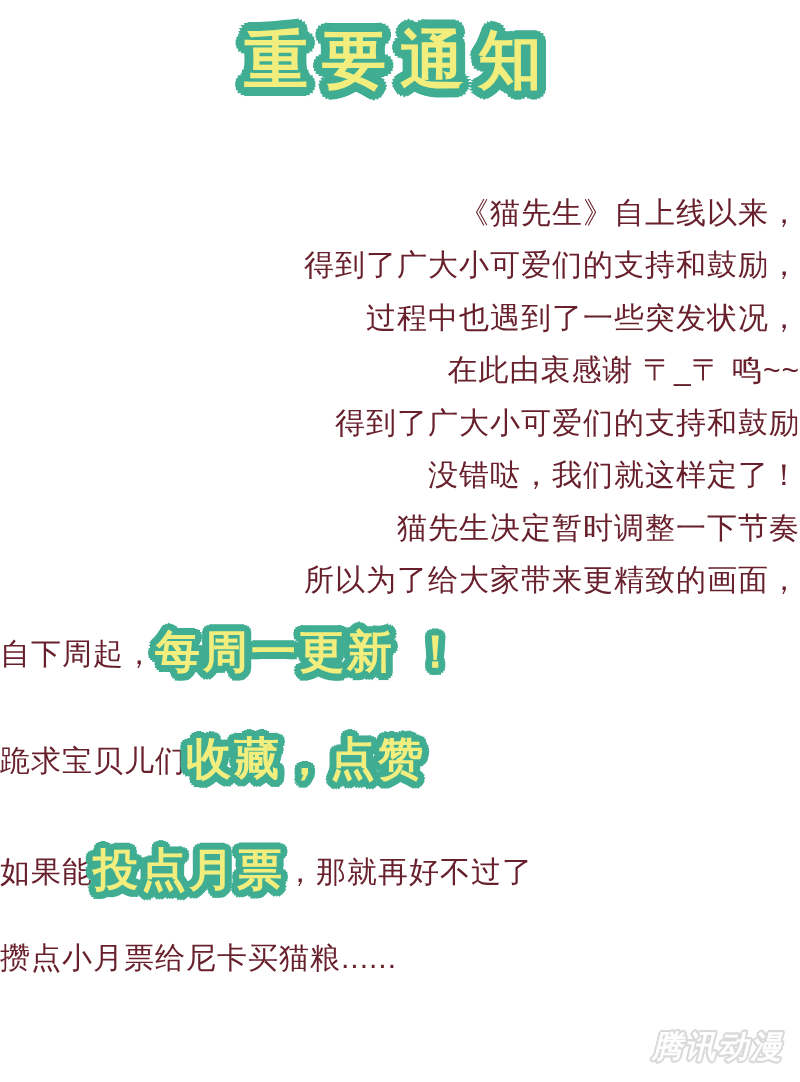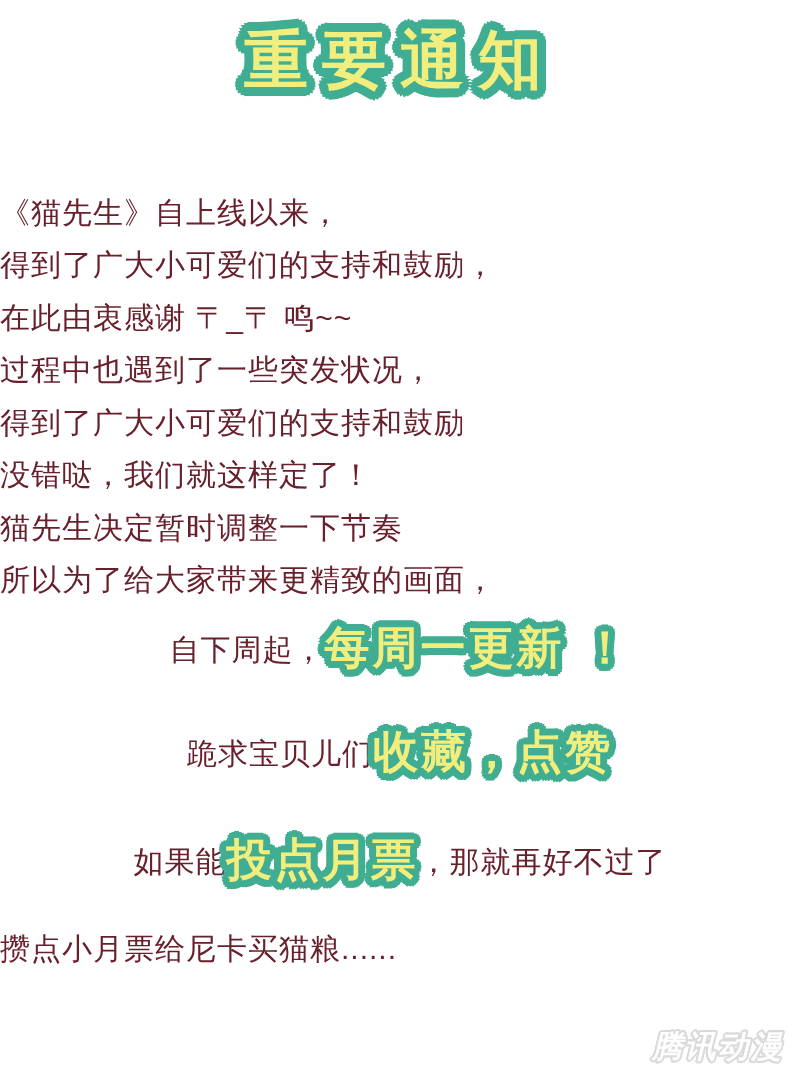--- a/index.html
+++ b/index.html
@@ -19,34 +19,33 @@
     text-align: center;
     font-size: 64px;
     line-height: 1.2;
     font-weight: 900;
     letter-spacing: 14px;
     color: var(--hl-fill, #f2ee7d);
   }
   
   .body-lines {
     margin-top: 88px;
-    text-align: left;
+    text-align: right;
   }
   .bline {
     font-size: 30px;
     line-height: 52.5px;
     letter-spacing: 1px;
     color: var(--body-text, #68202c);
     white-space: nowrap;
   }
   
   .mixline {
-    text-align: center;
+    text-align: left;
     white-space: nowrap;
-    font-family: Liberation Mono, monospace;
   }
   .mixline .plain {
     font-size: 30px;
     letter-spacing: 1px;
     color: var(--body-text, #68202c);
   }
   .hl {
     font-size: 45px;
     font-weight: 900;
     letter-spacing: 3px;
@@ -81,22 +80,22 @@
 </head>
 <body>
 
 <div class="page">
 
   <h1 class="title stroke" style="text-shadow: rgb(65, 174, 147) 1px 0px 0px, rgb(65, 174, 147) 0.9px 0.4px 0px, rgb(65, 174, 147) 0.7px 0.7px 0px, rgb(65, 174, 147) 0.4px 0.9px 0px, rgb(65, 174, 147) 0px 1px 0px, rgb(65, 174, 147) -0.4px 0.9px 0px, rgb(65, 174, 147) -0.7px 0.7px 0px, rgb(65, 174, 147) -0.9px 0.4px 0px, rgb(65, 174, 147) -1px 0px 0px, rgb(65, 174, 147) -0.9px -0.4px 0px, rgb(65, 174, 147) -0.7px -0.7px 0px, rgb(65, 174, 147) -0.4px -0.9px 0px, rgb(65, 174, 147) 0px -1px 0px, rgb(65, 174, 147) 0.4px -0.9px 0px, rgb(65, 174, 147) 0.7px -0.7px 0px, rgb(65, 174, 147) 0.9px -0.4px 0px, rgb(65, 174, 147) 2px 0px 0px, rgb(65, 174, 147) 1.8px 0.8px 0px, rgb(65, 174, 147) 1.4px 1.4px 0px, rgb(65, 174, 147) 0.8px 1.8px 0px, rgb(65, 174, 147) 0px 2px 0px, rgb(65, 174, 147) -0.8px 1.8px 0px, rgb(65, 174, 147) -1.4px 1.4px 0px, rgb(65, 174, 147) -1.8px 0.8px 0px, rgb(65, 174, 147) -2px 0px 0px, rgb(65, 174, 147) -1.8px -0.8px 0px, rgb(65, 174, 147) -1.4px -1.4px 0px, rgb(65, 174, 147) -0.8px -1.8px 0px, rgb(65, 174, 147) 0px -2px 0px, rgb(65, 174, 147) 0.8px -1.8px 0px, rgb(65, 174, 147) 1.4px -1.4px 0px, rgb(65, 174, 147) 1.8px -0.8px 0px, rgb(65, 174, 147) 3px 0px 0px, rgb(65, 174, 147) 2.8px 1.1px 0px, rgb(65, 174, 147) 2.1px 2.1px 0px, rgb(65, 174, 147) 1.1px 2.8px 0px, rgb(65, 174, 147) 0px 3px 0px, rgb(65, 174, 147) -1.1px 2.8px 0px, rgb(65, 174, 147) -2.1px 2.1px 0px, rgb(65, 174, 147) -2.8px 1.1px 0px, rgb(65, 174, 147) -3px 0px 0px, rgb(65, 174, 147) -2.8px -1.1px 0px, rgb(65, 174, 147) -2.1px -2.1px 0px, rgb(65, 174, 147) -1.1px -2.8px 0px, rgb(65, 174, 147) 0px -3px 0px, rgb(65, 174, 147) 1.1px -2.8px 0px, rgb(65, 174, 147) 2.1px -2.1px 0px, rgb(65, 174, 147) 2.8px -1.1px 0px, rgb(65, 174, 147) 4px 0px 0px, rgb(65, 174, 147) 3.7px 1.5px 0px, rgb(65, 174, 147) 2.8px 2.8px 0px, rgb(65, 174, 147) 1.5px 3.7px 0px, rgb(65, 174, 147) 0px 4px 0px, rgb(65, 174, 147) -1.5px 3.7px 0px, rgb(65, 174, 147) -2.8px 2.8px 0px, rgb(65, 174, 147) -3.7px 1.5px 0px, rgb(65, 174, 147) -4px 0px 0px, rgb(65, 174, 147) -3.7px -1.5px 0px, rgb(65, 174, 147) -2.8px -2.8px 0px, rgb(65, 174, 147) -1.5px -3.7px 0px, rgb(65, 174, 147) 0px -4px 0px, rgb(65, 174, 147) 1.5px -3.7px 0px, rgb(65, 174, 147) 2.8px -2.8px 0px, rgb(65, 174, 147) 3.7px -1.5px 0px, rgb(65, 174, 147) 5px 0px 0px, rgb(65, 174, 147) 4.6px 1.9px 0px, rgb(65, 174, 147) 3.5px 3.5px 0px, rgb(65, 174, 147) 1.9px 4.6px 0px, rgb(65, 174, 147) 0px 5px 0px, rgb(65, 174, 147) -1.9px 4.6px 0px, rgb(65, 174, 147) -3.5px 3.5px 0px, rgb(65, 174, 147) -4.6px 1.9px 0px, rgb(65, 174, 147) -5px 0px 0px, rgb(65, 174, 147) -4.6px -1.9px 0px, rgb(65, 174, 147) -3.5px -3.5px 0px, rgb(65, 174, 147) -1.9px -4.6px 0px, rgb(65, 174, 147) 0px -5px 0px, rgb(65, 174, 147) 1.9px -4.6px 0px, rgb(65, 174, 147) 3.5px -3.5px 0px, rgb(65, 174, 147) 4.6px -1.9px 0px, rgb(65, 174, 147) 6px 0px 0px, rgb(65, 174, 147) 5.5px 2.3px 0px, rgb(65, 174, 147) 4.2px 4.2px 0px, rgb(65, 174, 147) 2.3px 5.5px 0px, rgb(65, 174, 147) 0px 6px 0px, rgb(65, 174, 147) -2.3px 5.5px 0px, rgb(65, 174, 147) -4.2px 4.2px 0px, rgb(65, 174, 147) -5.5px 2.3px 0px, rgb(65, 174, 147) -6px 0px 0px, rgb(65, 174, 147) -5.5px -2.3px 0px, rgb(65, 174, 147) -4.2px -4.2px 0px, rgb(65, 174, 147) -2.3px -5.5px 0px, rgb(65, 174, 147) 0px -6px 0px, rgb(65, 174, 147) 2.3px -5.5px 0px, rgb(65, 174, 147) 4.2px -4.2px 0px, rgb(65, 174, 147) 5.5px -2.3px 0px, rgb(65, 174, 147) 7px 0px 0px, rgb(65, 174, 147) 6.5px 2.7px 0px, rgb(65, 174, 147) 4.9px 4.9px 0px, rgb(65, 174, 147) 2.7px 6.5px 0px, rgb(65, 174, 147) 0px 7px 0px, rgb(65, 174, 147) -2.7px 6.5px 0px, rgb(65, 174, 147) -4.9px 4.9px 0px, rgb(65, 174, 147) -6.5px 2.7px 0px, rgb(65, 174, 147) -7px 0px 0px, rgb(65, 174, 147) -6.5px -2.7px 0px, rgb(65, 174, 147) -4.9px -4.9px 0px, rgb(65, 174, 147) -2.7px -6.5px 0px, rgb(65, 174, 147) 0px -7px 0px, rgb(65, 174, 147) 2.7px -6.5px 0px, rgb(65, 174, 147) 4.9px -4.9px 0px, rgb(65, 174, 147) 6.5px -2.7px 0px, rgb(65, 174, 147) 8px 0px 0px, rgb(65, 174, 147) 7.4px 3.1px 0px, rgb(65, 174, 147) 5.7px 5.7px 0px, rgb(65, 174, 147) 3.1px 7.4px 0px, rgb(65, 174, 147) 0px 8px 0px, rgb(65, 174, 147) -3.1px 7.4px 0px, rgb(65, 174, 147) -5.7px 5.7px 0px, rgb(65, 174, 147) -7.4px 3.1px 0px, rgb(65, 174, 147) -8px 0px 0px, rgb(65, 174, 147) -7.4px -3.1px 0px, rgb(65, 174, 147) -5.7px -5.7px 0px, rgb(65, 174, 147) -3.1px -7.4px 0px, rgb(65, 174, 147) 0px -8px 0px, rgb(65, 174, 147) 3.1px -7.4px 0px, rgb(65, 174, 147) 5.7px -5.7px 0px, rgb(65, 174, 147) 7.4px -3.1px 0px, rgb(65, 174, 147) 9px 0px 0px, rgb(65, 174, 147) 8.3px 3.4px 0px, rgb(65, 174, 147) 6.4px 6.4px 0px, rgb(65, 174, 147) 3.4px 8.3px 0px, rgb(65, 174, 147) 0px 9px 0px, rgb(65, 174, 147) -3.4px 8.3px 0px, rgb(65, 174, 147) -6.4px 6.4px 0px, rgb(65, 174, 147) -8.3px 3.4px 0px, rgb(65, 174, 147) -9px 0px 0px, rgb(65, 174, 147) -8.3px -3.4px 0px, rgb(65, 174, 147) -6.4px -6.4px 0px, rgb(65, 174, 147) -3.4px -8.3px 0px, rgb(65, 174, 147) 0px -9px 0px, rgb(65, 174, 147) 3.4px -8.3px 0px, rgb(65, 174, 147) 6.4px -6.4px 0px, rgb(65, 174, 147) 8.3px -3.4px 0px;">重要通知</h1>
 
   <div class="body-lines">
     <div class="bline">《猫先生》自上线以来，</div>
     <div class="bline">得到了广大小可爱们的支持和鼓励，</div>
+    <div class="bline">过程中也遇到了一些突发状况，</div>
     <div class="bline">在此由衷感谢 〒_〒 鸣~~</div>
-    <div class="bline">过程中也遇到了一些突发状况，</div>
     <div class="bline">得到了广大小可爱们的支持和鼓励</div>
     <div class="bline">没错哒，我们就这样定了！</div>
     <div class="bline">猫先生决定暂时调整一下节奏</div>
     <div class="bline">所以为了给大家带来更精致的画面，</div>
   </div>
 
   <div class="mixline line-schedule">
     <span class="plain">自下周起，</span><span class="hl stroke" style="text-shadow: rgb(65, 174, 147) 1px 0px 0px, rgb(65, 174, 147) 0.9px 0.4px 0px, rgb(65, 174, 147) 0.7px 0.7px 0px, rgb(65, 174, 147) 0.4px 0.9px 0px, rgb(65, 174, 147) 0px 1px 0px, rgb(65, 174, 147) -0.4px 0.9px 0px, rgb(65, 174, 147) -0.7px 0.7px 0px, rgb(65, 174, 147) -0.9px 0.4px 0px, rgb(65, 174, 147) -1px 0px 0px, rgb(65, 174, 147) -0.9px -0.4px 0px, rgb(65, 174, 147) -0.7px -0.7px 0px, rgb(65, 174, 147) -0.4px -0.9px 0px, rgb(65, 174, 147) 0px -1px 0px, rgb(65, 174, 147) 0.4px -0.9px 0px, rgb(65, 174, 147) 0.7px -0.7px 0px, rgb(65, 174, 147) 0.9px -0.4px 0px, rgb(65, 174, 147) 2px 0px 0px, rgb(65, 174, 147) 1.8px 0.8px 0px, rgb(65, 174, 147) 1.4px 1.4px 0px, rgb(65, 174, 147) 0.8px 1.8px 0px, rgb(65, 174, 147) 0px 2px 0px, rgb(65, 174, 147) -0.8px 1.8px 0px, rgb(65, 174, 147) -1.4px 1.4px 0px, rgb(65, 174, 147) -1.8px 0.8px 0px, rgb(65, 174, 147) -2px 0px 0px, rgb(65, 174, 147) -1.8px -0.8px 0px, rgb(65, 174, 147) -1.4px -1.4px 0px, rgb(65, 174, 147) -0.8px -1.8px 0px, rgb(65, 174, 147) 0px -2px 0px, rgb(65, 174, 147) 0.8px -1.8px 0px, rgb(65, 174, 147) 1.4px -1.4px 0px, rgb(65, 174, 147) 1.8px -0.8px 0px, rgb(65, 174, 147) 3px 0px 0px, rgb(65, 174, 147) 2.8px 1.1px 0px, rgb(65, 174, 147) 2.1px 2.1px 0px, rgb(65, 174, 147) 1.1px 2.8px 0px, rgb(65, 174, 147) 0px 3px 0px, rgb(65, 174, 147) -1.1px 2.8px 0px, rgb(65, 174, 147) -2.1px 2.1px 0px, rgb(65, 174, 147) -2.8px 1.1px 0px, rgb(65, 174, 147) -3px 0px 0px, rgb(65, 174, 147) -2.8px -1.1px 0px, rgb(65, 174, 147) -2.1px -2.1px 0px, rgb(65, 174, 147) -1.1px -2.8px 0px, rgb(65, 174, 147) 0px -3px 0px, rgb(65, 174, 147) 1.1px -2.8px 0px, rgb(65, 174, 147) 2.1px -2.1px 0px, rgb(65, 174, 147) 2.8px -1.1px 0px, rgb(65, 174, 147) 4px 0px 0px, rgb(65, 174, 147) 3.7px 1.5px 0px, rgb(65, 174, 147) 2.8px 2.8px 0px, rgb(65, 174, 147) 1.5px 3.7px 0px, rgb(65, 174, 147) 0px 4px 0px, rgb(65, 174, 147) -1.5px 3.7px 0px, rgb(65, 174, 147) -2.8px 2.8px 0px, rgb(65, 174, 147) -3.7px 1.5px 0px, rgb(65, 174, 147) -4px 0px 0px, rgb(65, 174, 147) -3.7px -1.5px 0px, rgb(65, 174, 147) -2.8px -2.8px 0px, rgb(65, 174, 147) -1.5px -3.7px 0px, rgb(65, 174, 147) 0px -4px 0px, rgb(65, 174, 147) 1.5px -3.7px 0px, rgb(65, 174, 147) 2.8px -2.8px 0px, rgb(65, 174, 147) 3.7px -1.5px 0px, rgb(65, 174, 147) 5px 0px 0px, rgb(65, 174, 147) 4.6px 1.9px 0px, rgb(65, 174, 147) 3.5px 3.5px 0px, rgb(65, 174, 147) 1.9px 4.6px 0px, rgb(65, 174, 147) 0px 5px 0px, rgb(65, 174, 147) -1.9px 4.6px 0px, rgb(65, 174, 147) -3.5px 3.5px 0px, rgb(65, 174, 147) -4.6px 1.9px 0px, rgb(65, 174, 147) -5px 0px 0px, rgb(65, 174, 147) -4.6px -1.9px 0px, rgb(65, 174, 147) -3.5px -3.5px 0px, rgb(65, 174, 147) -1.9px -4.6px 0px, rgb(65, 174, 147) 0px -5px 0px, rgb(65, 174, 147) 1.9px -4.6px 0px, rgb(65, 174, 147) 3.5px -3.5px 0px, rgb(65, 174, 147) 4.6px -1.9px 0px, rgb(65, 174, 147) 6px 0px 0px, rgb(65, 174, 147) 5.5px 2.3px 0px, rgb(65, 174, 147) 4.2px 4.2px 0px, rgb(65, 174, 147) 2.3px 5.5px 0px, rgb(65, 174, 147) 0px 6px 0px, rgb(65, 174, 147) -2.3px 5.5px 0px, rgb(65, 174, 147) -4.2px 4.2px 0px, rgb(65, 174, 147) -5.5px 2.3px 0px, rgb(65, 174, 147) -6px 0px 0px, rgb(65, 174, 147) -5.5px -2.3px 0px, rgb(65, 174, 147) -4.2px -4.2px 0px, rgb(65, 174, 147) -2.3px -5.5px 0px, rgb(65, 174, 147) 0px -6px 0px, rgb(65, 174, 147) 2.3px -5.5px 0px, rgb(65, 174, 147) 4.2px -4.2px 0px, rgb(65, 174, 147) 5.5px -2.3px 0px, rgb(65, 174, 147) 7px 0px 0px, rgb(65, 174, 147) 6.5px 2.7px 0px, rgb(65, 174, 147) 4.9px 4.9px 0px, rgb(65, 174, 147) 2.7px 6.5px 0px, rgb(65, 174, 147) 0px 7px 0px, rgb(65, 174, 147) -2.7px 6.5px 0px, rgb(65, 174, 147) -4.9px 4.9px 0px, rgb(65, 174, 147) -6.5px 2.7px 0px, rgb(65, 174, 147) -7px 0px 0px, rgb(65, 174, 147) -6.5px -2.7px 0px, rgb(65, 174, 147) -4.9px -4.9px 0px, rgb(65, 174, 147) -2.7px -6.5px 0px, rgb(65, 174, 147) 0px -7px 0px, rgb(65, 174, 147) 2.7px -6.5px 0px, rgb(65, 174, 147) 4.9px -4.9px 0px, rgb(65, 174, 147) 6.5px -2.7px 0px;">每周一更新</span><span class="hl stroke exclaim" style="text-shadow: rgb(65, 174, 147) 1px 0px 0px, rgb(65, 174, 147) 0.9px 0.4px 0px, rgb(65, 174, 147) 0.7px 0.7px 0px, rgb(65, 174, 147) 0.4px 0.9px 0px, rgb(65, 174, 147) 0px 1px 0px, rgb(65, 174, 147) -0.4px 0.9px 0px, rgb(65, 174, 147) -0.7px 0.7px 0px, rgb(65, 174, 147) -0.9px 0.4px 0px, rgb(65, 174, 147) -1px 0px 0px, rgb(65, 174, 147) -0.9px -0.4px 0px, rgb(65, 174, 147) -0.7px -0.7px 0px, rgb(65, 174, 147) -0.4px -0.9px 0px, rgb(65, 174, 147) 0px -1px 0px, rgb(65, 174, 147) 0.4px -0.9px 0px, rgb(65, 174, 147) 0.7px -0.7px 0px, rgb(65, 174, 147) 0.9px -0.4px 0px, rgb(65, 174, 147) 2px 0px 0px, rgb(65, 174, 147) 1.8px 0.8px 0px, rgb(65, 174, 147) 1.4px 1.4px 0px, rgb(65, 174, 147) 0.8px 1.8px 0px, rgb(65, 174, 147) 0px 2px 0px, rgb(65, 174, 147) -0.8px 1.8px 0px, rgb(65, 174, 147) -1.4px 1.4px 0px, rgb(65, 174, 147) -1.8px 0.8px 0px, rgb(65, 174, 147) -2px 0px 0px, rgb(65, 174, 147) -1.8px -0.8px 0px, rgb(65, 174, 147) -1.4px -1.4px 0px, rgb(65, 174, 147) -0.8px -1.8px 0px, rgb(65, 174, 147) 0px -2px 0px, rgb(65, 174, 147) 0.8px -1.8px 0px, rgb(65, 174, 147) 1.4px -1.4px 0px, rgb(65, 174, 147) 1.8px -0.8px 0px, rgb(65, 174, 147) 3px 0px 0px, rgb(65, 174, 147) 2.8px 1.1px 0px, rgb(65, 174, 147) 2.1px 2.1px 0px, rgb(65, 174, 147) 1.1px 2.8px 0px, rgb(65, 174, 147) 0px 3px 0px, rgb(65, 174, 147) -1.1px 2.8px 0px, rgb(65, 174, 147) -2.1px 2.1px 0px, rgb(65, 174, 147) -2.8px 1.1px 0px, rgb(65, 174, 147) -3px 0px 0px, rgb(65, 174, 147) -2.8px -1.1px 0px, rgb(65, 174, 147) -2.1px -2.1px 0px, rgb(65, 174, 147) -1.1px -2.8px 0px, rgb(65, 174, 147) 0px -3px 0px, rgb(65, 174, 147) 1.1px -2.8px 0px, rgb(65, 174, 147) 2.1px -2.1px 0px, rgb(65, 174, 147) 2.8px -1.1px 0px, rgb(65, 174, 147) 4px 0px 0px, rgb(65, 174, 147) 3.7px 1.5px 0px, rgb(65, 174, 147) 2.8px 2.8px 0px, rgb(65, 174, 147) 1.5px 3.7px 0px, rgb(65, 174, 147) 0px 4px 0px, rgb(65, 174, 147) -1.5px 3.7px 0px, rgb(65, 174, 147) -2.8px 2.8px 0px, rgb(65, 174, 147) -3.7px 1.5px 0px, rgb(65, 174, 147) -4px 0px 0px, rgb(65, 174, 147) -3.7px -1.5px 0px, rgb(65, 174, 147) -2.8px -2.8px 0px, rgb(65, 174, 147) -1.5px -3.7px 0px, rgb(65, 174, 147) 0px -4px 0px, rgb(65, 174, 147) 1.5px -3.7px 0px, rgb(65, 174, 147) 2.8px -2.8px 0px, rgb(65, 174, 147) 3.7px -1.5px 0px, rgb(65, 174, 147) 5px 0px 0px, rgb(65, 174, 147) 4.6px 1.9px 0px, rgb(65, 174, 147) 3.5px 3.5px 0px, rgb(65, 174, 147) 1.9px 4.6px 0px, rgb(65, 174, 147) 0px 5px 0px, rgb(65, 174, 147) -1.9px 4.6px 0px, rgb(65, 174, 147) -3.5px 3.5px 0px, rgb(65, 174, 147) -4.6px 1.9px 0px, rgb(65, 174, 147) -5px 0px 0px, rgb(65, 174, 147) -4.6px -1.9px 0px, rgb(65, 174, 147) -3.5px -3.5px 0px, rgb(65, 174, 147) -1.9px -4.6px 0px, rgb(65, 174, 147) 0px -5px 0px, rgb(65, 174, 147) 1.9px -4.6px 0px, rgb(65, 174, 147) 3.5px -3.5px 0px, rgb(65, 174, 147) 4.6px -1.9px 0px, rgb(65, 174, 147) 6px 0px 0px, rgb(65, 174, 147) 5.5px 2.3px 0px, rgb(65, 174, 147) 4.2px 4.2px 0px, rgb(65, 174, 147) 2.3px 5.5px 0px, rgb(65, 174, 147) 0px 6px 0px, rgb(65, 174, 147) -2.3px 5.5px 0px, rgb(65, 174, 147) -4.2px 4.2px 0px, rgb(65, 174, 147) -5.5px 2.3px 0px, rgb(65, 174, 147) -6px 0px 0px, rgb(65, 174, 147) -5.5px -2.3px 0px, rgb(65, 174, 147) -4.2px -4.2px 0px, rgb(65, 174, 147) -2.3px -5.5px 0px, rgb(65, 174, 147) 0px -6px 0px, rgb(65, 174, 147) 2.3px -5.5px 0px, rgb(65, 174, 147) 4.2px -4.2px 0px, rgb(65, 174, 147) 5.5px -2.3px 0px, rgb(65, 174, 147) 7px 0px 0px, rgb(65, 174, 147) 6.5px 2.7px 0px, rgb(65, 174, 147) 4.9px 4.9px 0px, rgb(65, 174, 147) 2.7px 6.5px 0px, rgb(65, 174, 147) 0px 7px 0px, rgb(65, 174, 147) -2.7px 6.5px 0px, rgb(65, 174, 147) -4.9px 4.9px 0px, rgb(65, 174, 147) -6.5px 2.7px 0px, rgb(65, 174, 147) -7px 0px 0px, rgb(65, 174, 147) -6.5px -2.7px 0px, rgb(65, 174, 147) -4.9px -4.9px 0px, rgb(65, 174, 147) -2.7px -6.5px 0px, rgb(65, 174, 147) 0px -7px 0px, rgb(65, 174, 147) 2.7px -6.5px 0px, rgb(65, 174, 147) 4.9px -4.9px 0px, rgb(65, 174, 147) 6.5px -2.7px 0px;">！</span>
   </div>
 

